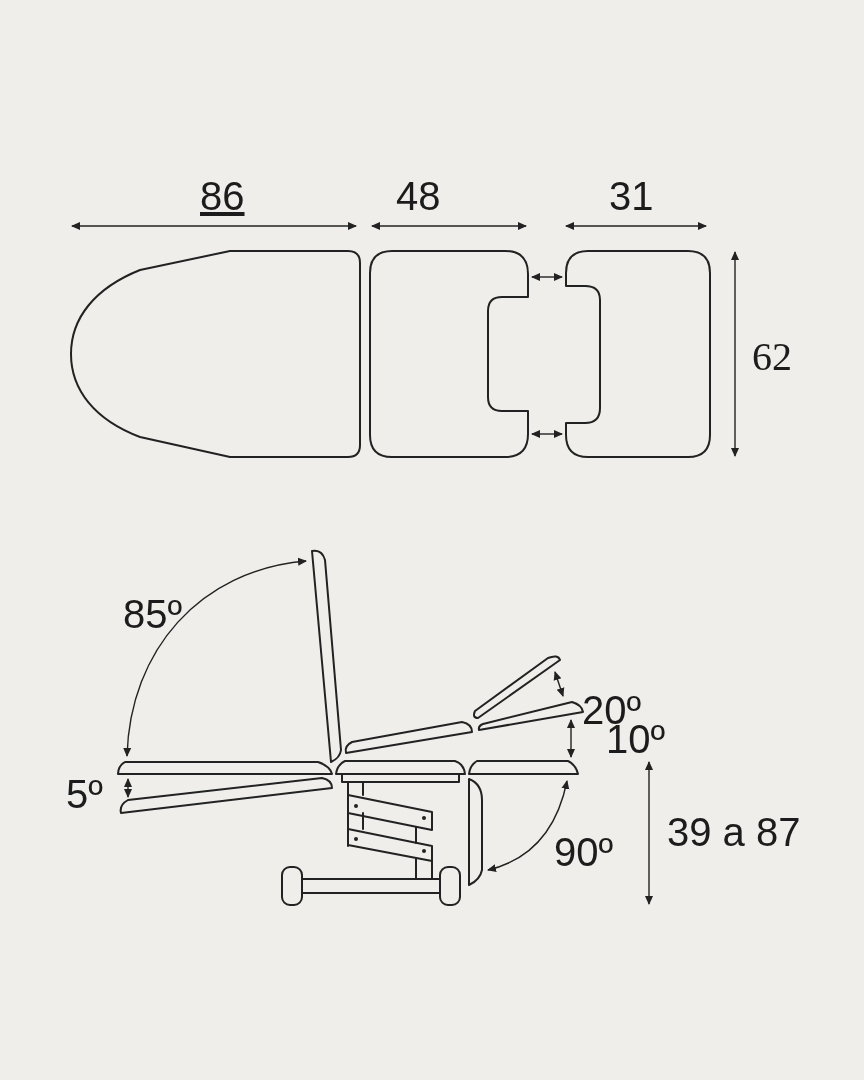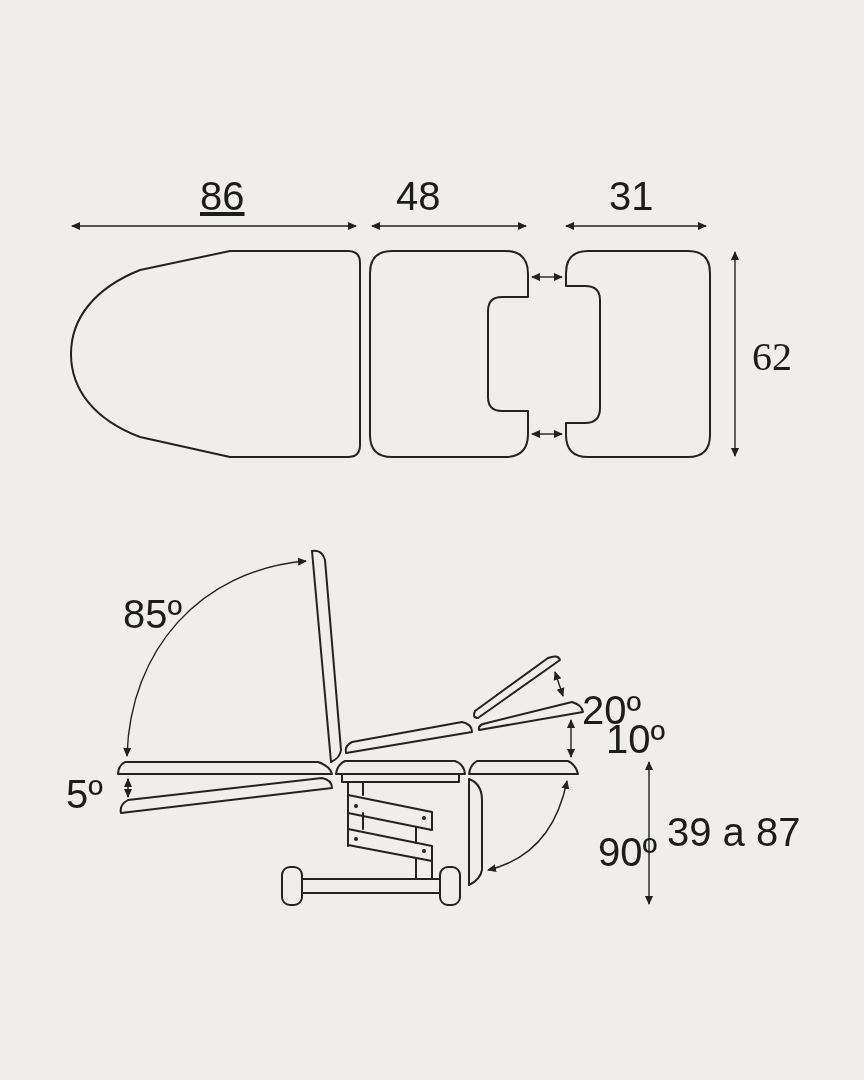--- a/index.html
+++ b/index.html
@@ -90,14 +90,14 @@
 
 <div class="lbl" style="left:200px;top:176px;text-decoration:underline;">86</div>
 <div class="lbl" style="left:396px;top:176px;">48</div>
 <div class="lbl" style="left:609px;top:176px;">31</div>
 <div class="lbl" style="left:752px;top:337px;font-family:Liberation Serif, serif;">62</div>
 
 <div class="lbl" style="left:103px;top:594px;margin-left:20px;">85º</div>
 <div class="lbl" style="left:66px;top:774px;">5º</div>
 <div class="lbl" style="left:582px;top:650px;margin-top:40px;">20º</div>
 <div class="lbl" style="left:606px;top:719px;">10º</div>
-<div class="lbl" style="left:554px;top:832px;margin-left:44px;">90º</div>
+<div class="lbl" style="left:554px;top:832px;">90º</div>
 <div class="lbl" style="left:667px;top:812px;">39 a 87</div>
 
 </body></html>

